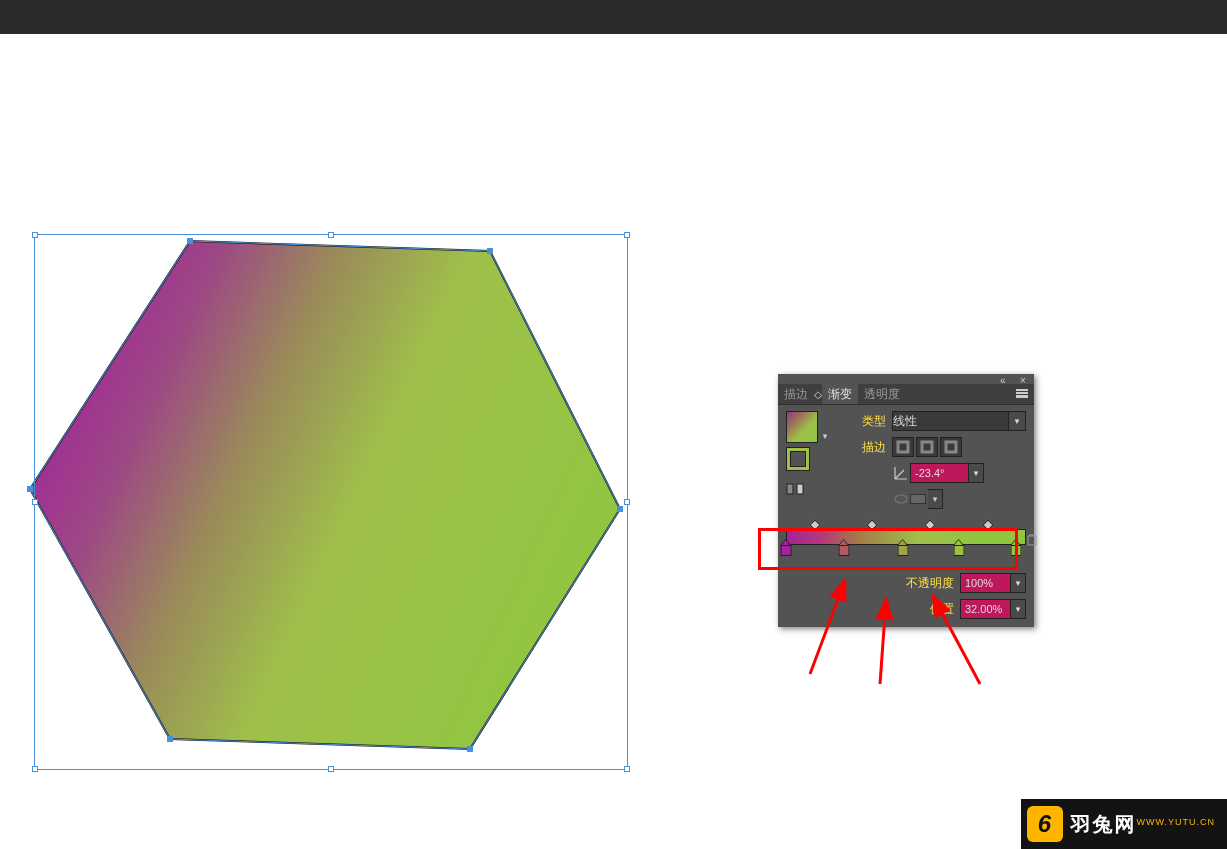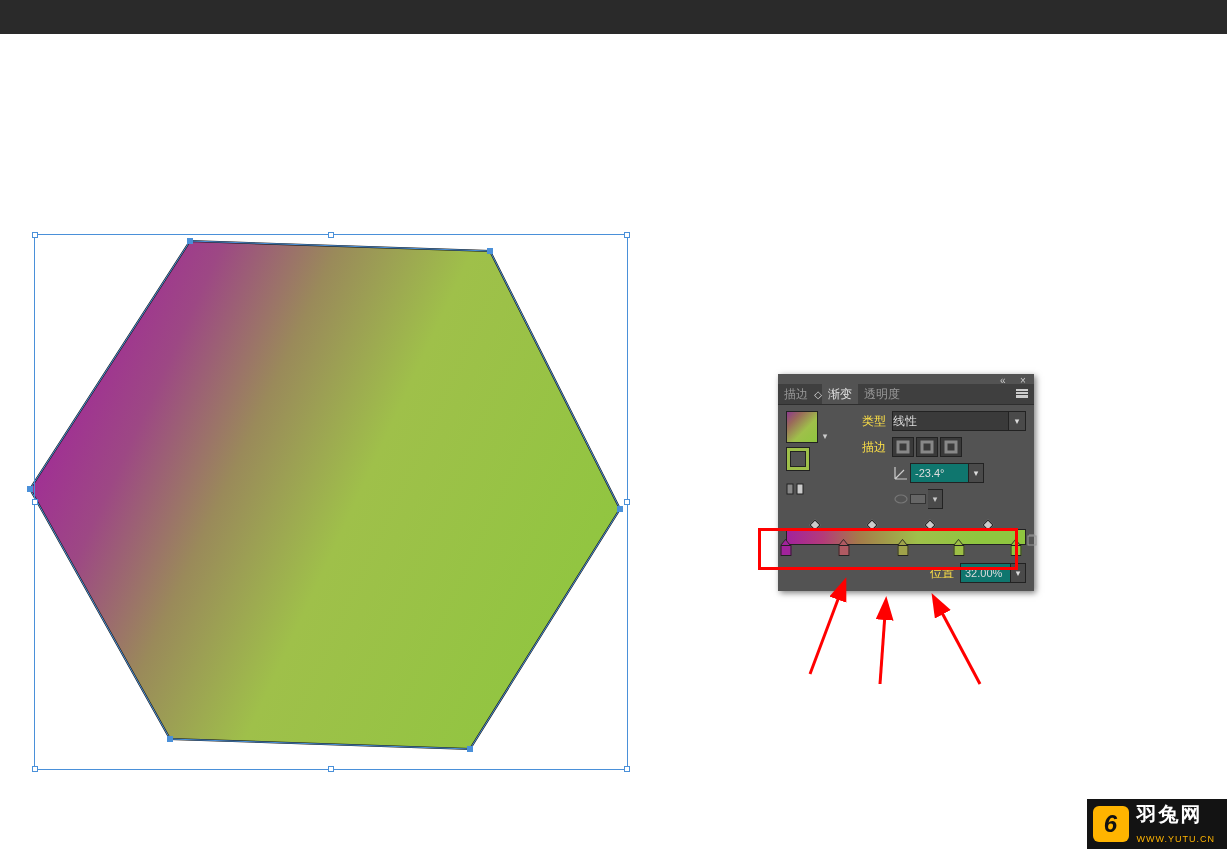--- a/index.html
+++ b/index.html
@@ -46,21 +46,21 @@
 
   .select { flex: 1; height: 18px; background: #3a3a3a; border: 1px solid #222; display: flex; align-items: center; padding: 0 0; color: #ddd; position: relative; }
   .select .dd { position: absolute; right: 0; top: 0; bottom: 0; width: 16px; background: #4a4a4a; border-left: 1px solid #222; display: flex; align-items: center; justify-content: center; font-size: 9px; }
   .select .dd::before { content: "▾"; }
 
   .stroke-btns { display: flex; gap: 2px; }
   .stroke-btn { width: 20px; height: 18px; background: #3a3a3a; border: 1px solid #222; display: flex; align-items: center; justify-content: center; }
   .stroke-btn svg { width: 14px; height: 14px; }
 
   .angle-icon { width: 18px; height: 18px; display: flex; align-items: center; justify-content: center; }
-  .num-input { width: 64px; height: 18px; background: #0f766e; border: 1px solid #222; color: #ddd; padding: 0 4px; display: flex; align-items: center; position: relative; font-size: 11px; }
+  .num-input { width: 64px; height: 18px; background: #be185d; border: 1px solid #222; color: #ddd; padding: 0 4px; display: flex; align-items: center; position: relative; font-size: 11px; }
   .num-input .dd { position: absolute; right: 0; top: 0; bottom: 0; width: 14px; background: #4a4a4a; border-left: 1px solid #222; display: flex; align-items: center; justify-content: center; font-size: 9px; }
   .num-input .dd::before { content: "▾"; }
 
   .aspect-icon { width: 18px; height: 18px; display: flex; align-items: center; justify-content: center; }
   .aspect-bar { width: 18px; height: 14px; display: flex; align-items: center; }
   .aspect-bar span { display: inline-block; width: 14px; height: 8px; background: #666; border: 1px solid #333; }
 
   
   .ramp-wrap { position: relative; margin: 4px 0 0 0; }
   .diamond-row { height: 10px; position: relative; }
@@ -74,23 +74,23 @@
   .ramp-delete { position: absolute; right: -12px; top: 14px; width: 12px; height: 14px; }
 
   .highlight-box { position: absolute; border: 3px solid #ff0000; box-sizing: border-box; }
 
   
   .arrow-svg { position: absolute; pointer-events: none; }
 
   
   .watermark { position: absolute; right: 0; bottom: 0; height: 50px; background: #131313; display: flex; align-items: center; padding: 0 12px 0 6px; }
   .wm-icon { width: 36px; height: 36px; border-radius: 6px; background: #ffb400; display: flex; align-items: center; justify-content: center; color: #111; font-size: 24px; font-weight: bold; margin-right: 8px; font-style: italic; }
-  .wm-text { display: flex; flex-direction: column; line-height: 1; justify-content: space-between; }
+  .wm-text { display: flex; flex-direction: row; line-height: 1; justify-content: space-between; }
   .wm-main { color: #fff; font-size: 20px; font-weight: bold; letter-spacing: 2px; }
-  .wm-sub { color: #ffb400; font-size: 9px; letter-spacing: 1px; margin-top: 11px; }
+  .wm-sub { color: #ffb400; font-size: 9px; letter-spacing: 1px; margin-top: 4px; }
 
   .left-col { display: flex; flex-direction: column; align-items: flex-start; gap: 2px; margin-right: 6px; }
 </style>
 </head>
 <body>
 
 <div class="topbar"></div>
 
 <div class="canvas-area">
 
@@ -240,20 +240,27 @@
               <div class="roof2" style="border-bottom:5px solid #8fc63f;"></div>
               <div class="house" style="background:#8fc63f;"></div>
             </div>
           </div>
         <svg class="ramp-delete" width="12" height="14">
             <rect x="2" y="3" width="8" height="9" fill="none" stroke="#999"></rect>
             <line x1="3" y1="2" x2="9" y2="2" stroke="#999"></line>
           </svg>
       </div>
 
+      <div class="row" style="margin-top:10px; justify-content:flex-end;">
+        <span class="lbl" style="width:auto;">不透明度</span>
+        <div class="num-input" style="width:56px;">
+          <span>100%</span>
+          <span class="dd"></span>
+        </div>
+      </div>
       <div class="row" style="justify-content:flex-end; margin-bottom:0;">
         <span class="lbl" style="width:auto;">位置</span>
         <div class="num-input" style="width:56px;">
           <span>32.00%</span>
           <span class="dd"></span>
         </div>
       </div>
     </div>
   </div>
 

